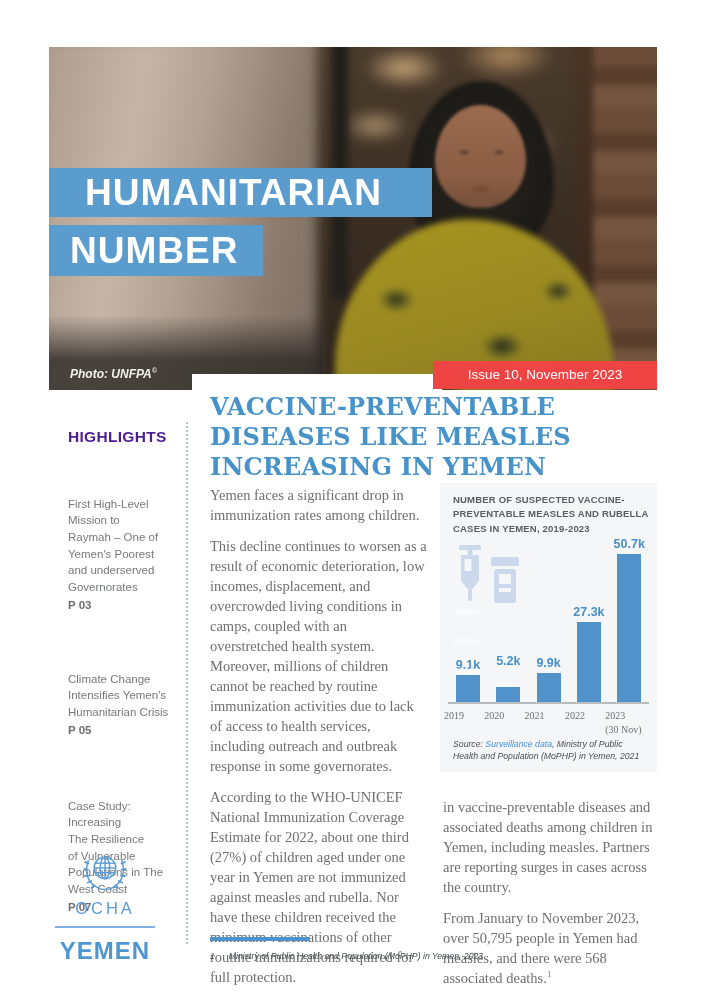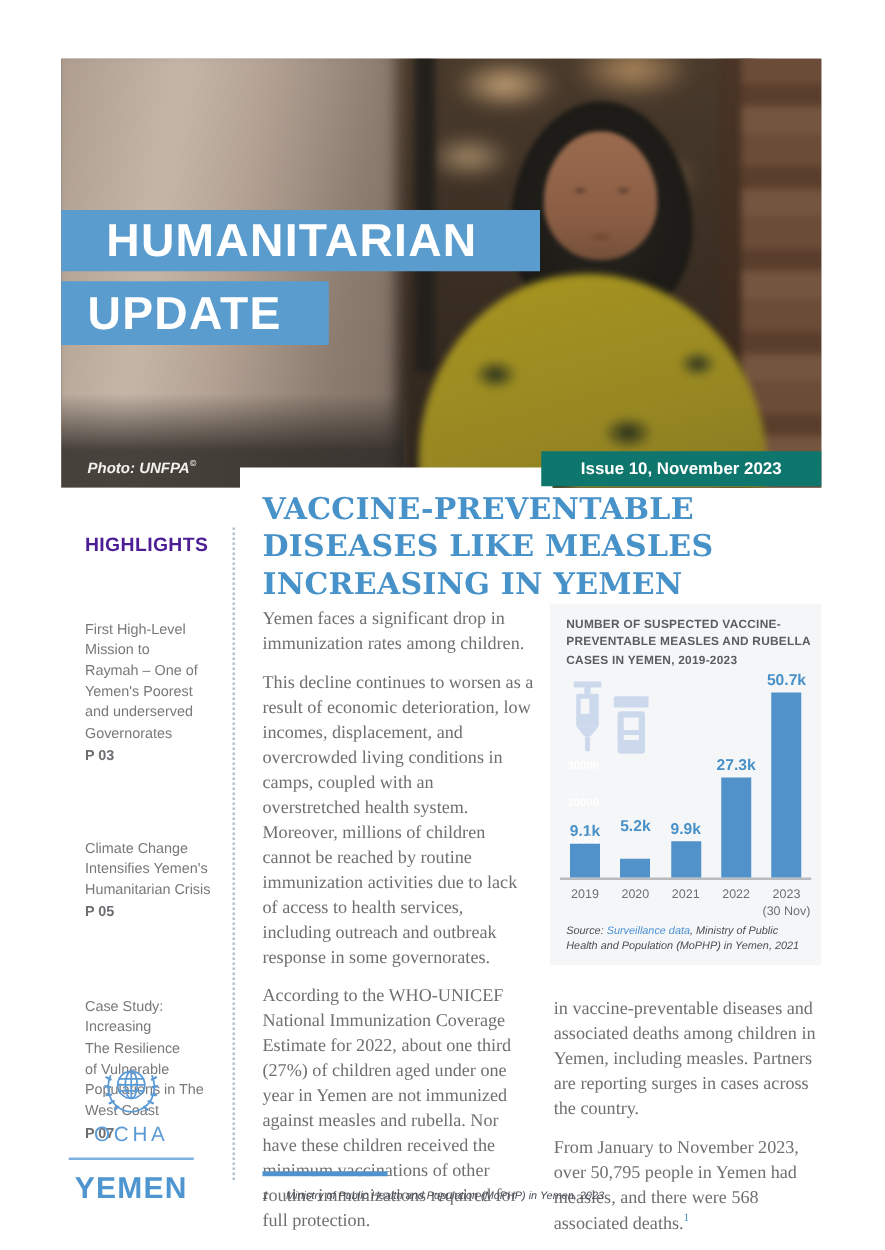--- a/index.html
+++ b/index.html
@@ -52,21 +52,21 @@
   .band { position:absolute; background:#5b9ccf; color:#ffffff; font-weight:bold;
     font-size:37px; letter-spacing:1px; line-height:49px; padding-left:21px; }
   .band1 { left:49px; top:168px; width:383px; height:49px;padding-left:36px; }
   .band2 { left:49px; top:225px; width:214px; height:51px; line-height:51px; }
   .photo-caption { position:absolute; left:70px; top:367px; color:#f3f1ee; font-size:12px;
     font-style:italic; font-weight:bold; }
   .photo-caption sup { font-size:7px; }
 
   .content-box { position:absolute; left:192px; top:374px; width:250px; height:17px; background:#ffffff; }
   .issue-badge { position:absolute; left:433px; top:361px; width:224px; height:28px;
-    background:#0f766e; color:#ffffff; font-weight:bold; font-size:13.5px;
+    background:#ef4444; color:#ffffff; font-weight:normal; font-size:13.5px;
     text-align:center; line-height:28px; }
 
   
   .headline { position:absolute; left:210px; top:392px; width:460px;
     font-family:"DejaVu Serif", serif; font-weight:bold; color:#4792c9;
     font-size:24px; line-height:1.25; letter-spacing:.2px; }
 
   
   .sidebar { position:absolute; left:68px; top:428px; width:122px; }
   .highlights-title { color:#4c1d95; font-weight:bold; font-size:15.5px; letter-spacing:.3px; margin-bottom:33px; }
@@ -97,22 +97,22 @@
   .chart-title { position:absolute; left:13px; top:10px; width:196px;
     color:#595c61; font-weight:bold; font-size:9.5px; line-height:1.5; letter-spacing:.2px; }
   .chart-icons { position:absolute; left:13px; top:62px; }
   .chart-plot { position:absolute; left:8px; top:70px; width:201px; height:151px; }
   .chart-axis { position:absolute; left:0; bottom:0; width:201px; height:2px; background:#b9bcbe; }
   .bar-group { position:absolute; bottom:2px; width:40px; }
   .bar { position:absolute; bottom:0; left:8px; width:24px; background:#5292cb; }
   .bar-value { position:absolute; left:-6px; width:52px; text-align:center;
     color:#4790c8; font-weight:bold; font-size:12.5px; }
   .cat-labels { position:absolute; left:8px; top:226px; width:201px; }
-  .cat { position:absolute; width:48px; text-align:center; color:#6d7073; font-size:10px;
-    line-height:1.35; white-space:pre-line; }
+  .cat { position:absolute; width:48px; text-align:left; color:#6d7073; font-size:10px;
+    line-height:1.35; white-space:pre-line;font-family:Liberation Serif, serif; }
   .grid-label { position:absolute; left:14px; color:rgba(255,255,255,.92);
     font-weight:bold; font-size:9px; }
   .chart-source { position:absolute; left:13px; bottom:9px; width:194px;
     font-style:italic; font-size:8.7px; line-height:1.45; color:#4b4e54; }
   .chart-source .src-link { color:#4a90d3; }
 
   
   .footnote-rule { position:absolute; left:210px; top:937px; width:100px; height:4px; background:#4f93cc; }
   .footnote { position:absolute; left:210px; top:951px; width:460px;
     font-style:italic; font-size:8.7px; color:#474c52; }
@@ -129,21 +129,21 @@
     <div class="frame"></div>
     <div class="post2"></div>
     <div class="post"></div>
     <div class="hood"></div>
     <div class="garment"></div>
     <div class="face"></div>
     <div class="shade"></div>
   </div>
 
   <div class="band band1"><span>HUMANITARIAN</span></div>
-  <div class="band band2"><span>UPDATE</span></div>
+  <div class="band band2"><span>NUMBER</span></div>
 
   <div class="photo-caption"><span>Photo: UNFPA</span><sup>©</sup></div>
 
   <div class="content-box"></div>
   <div class="issue-badge">Issue 10, November 2023</div>
 
   <h1 class="headline">VACCINE-PREVENTABLE DISEASES LIKE MEASLES INCREASING IN YEMEN</h1>
 
   <aside class="sidebar">
     <div class="highlights-title">HIGHLIGHTS</div>

